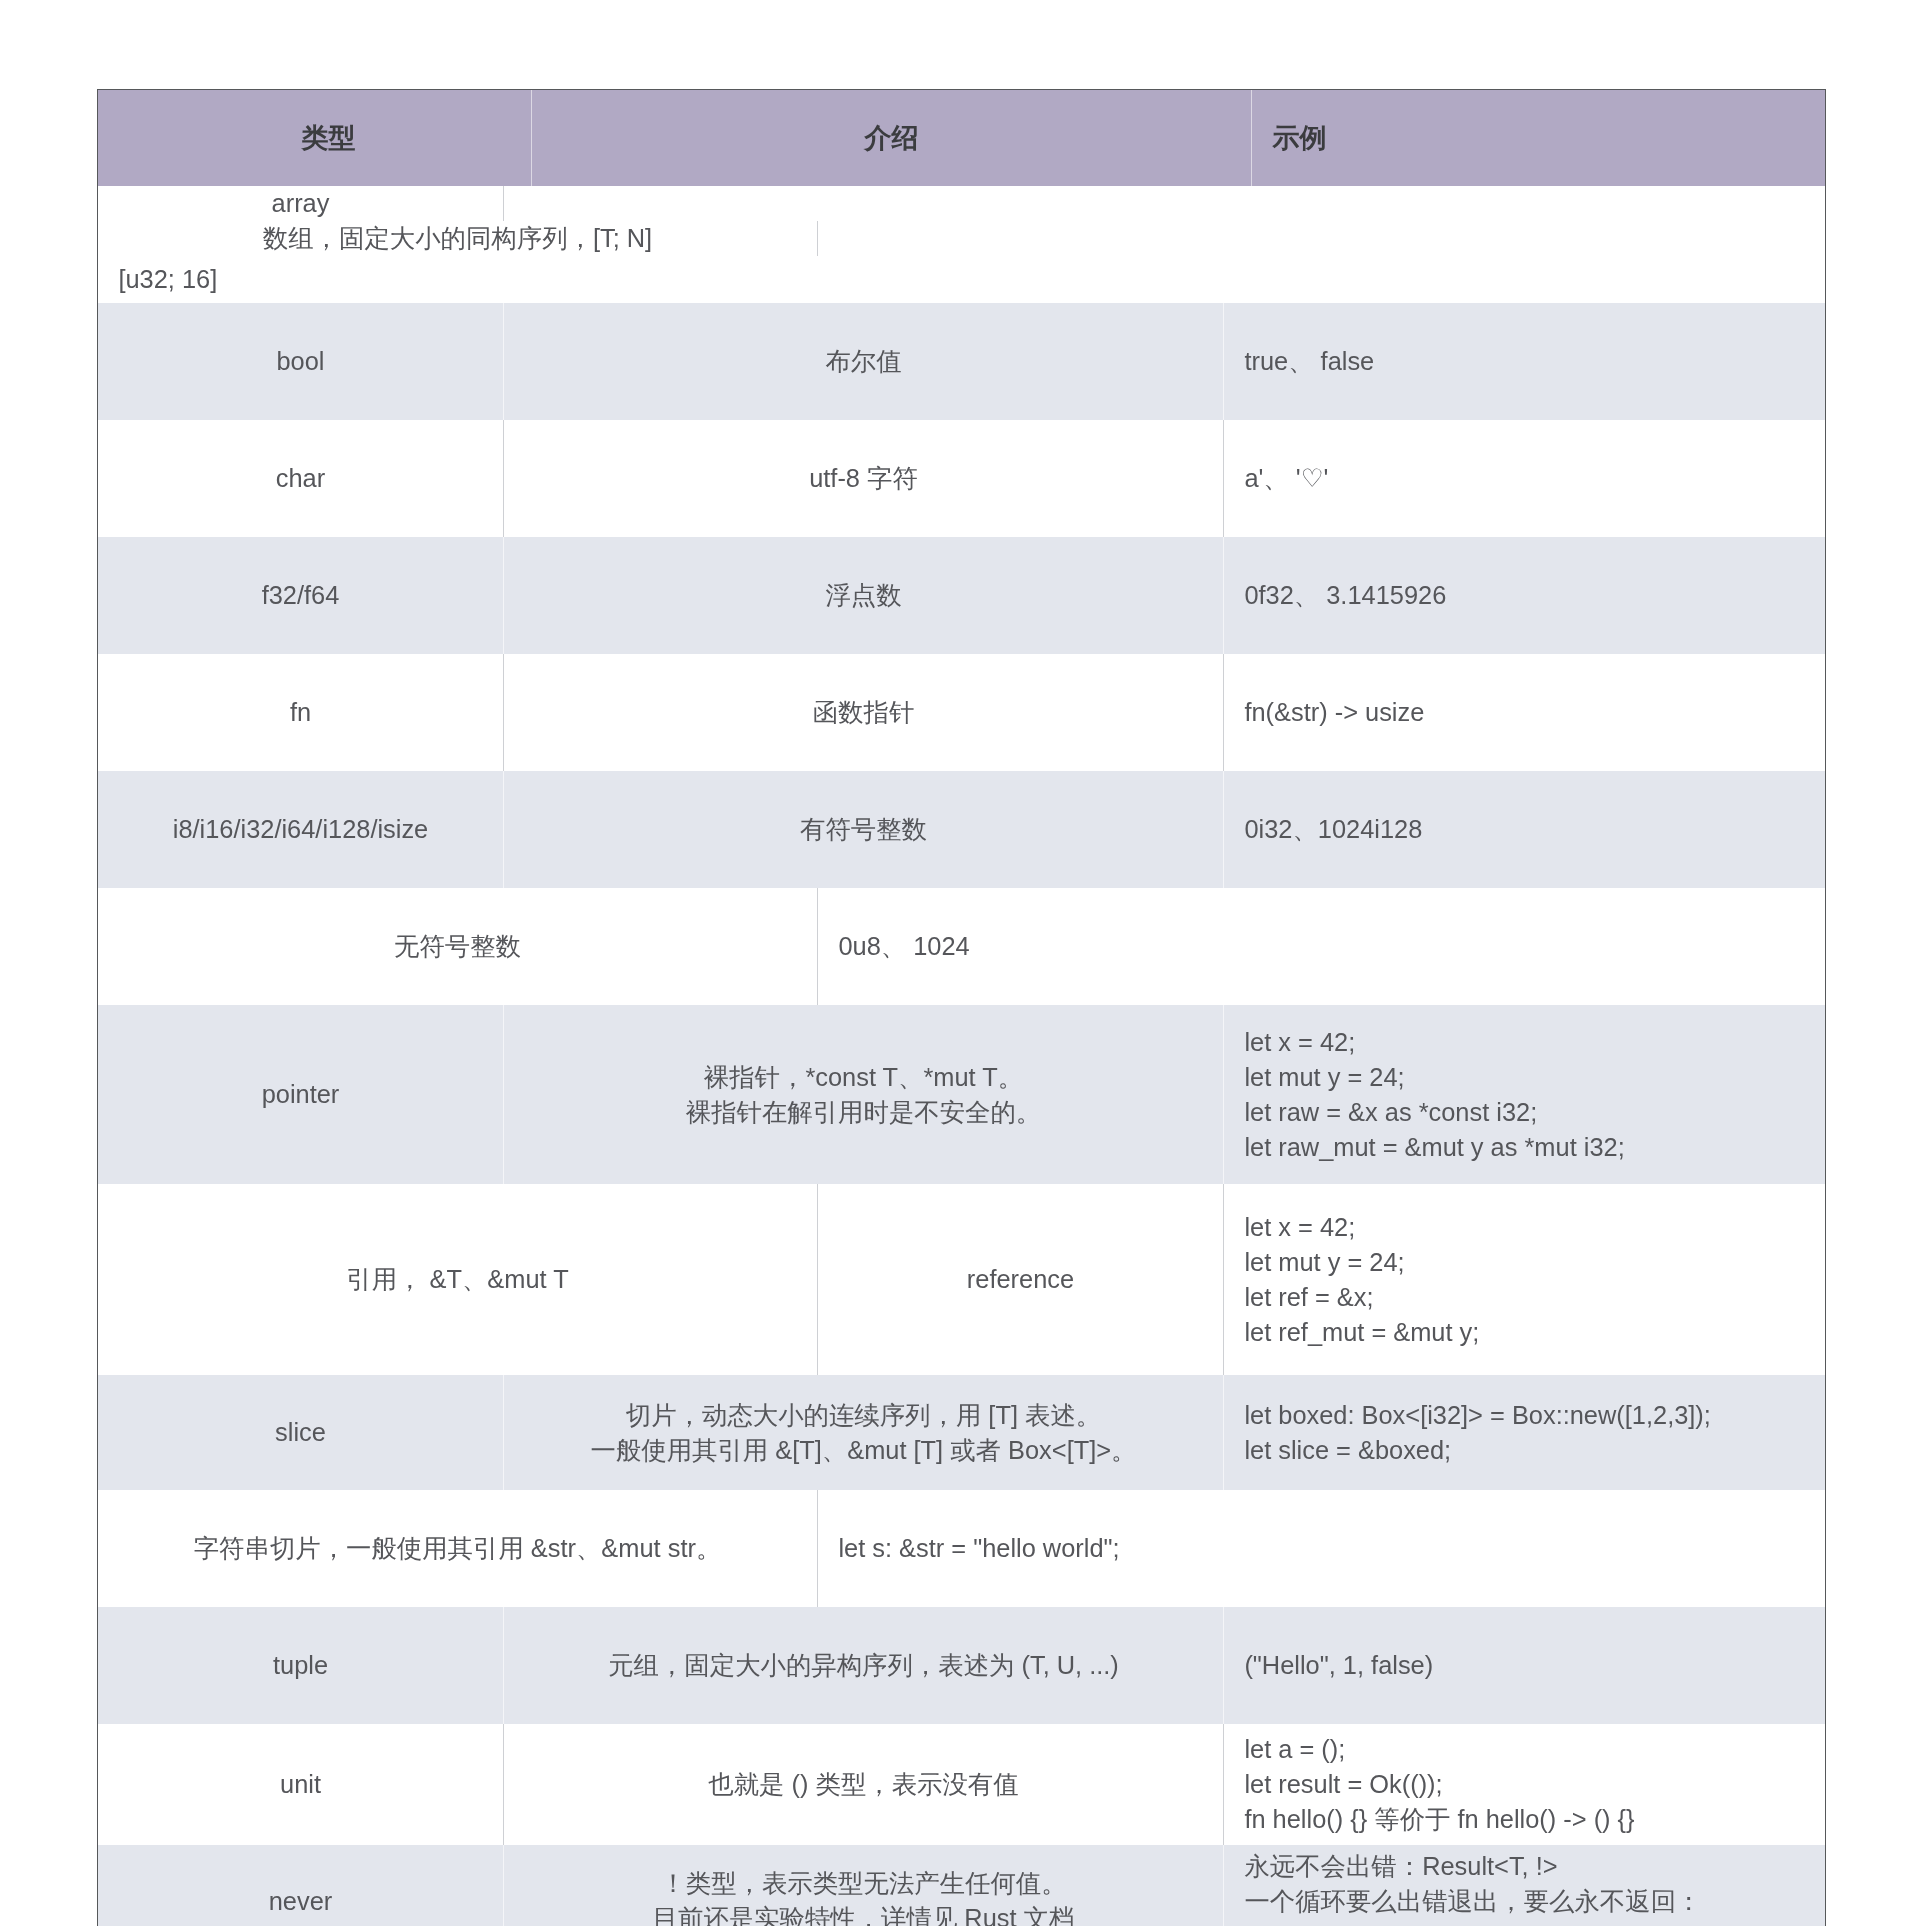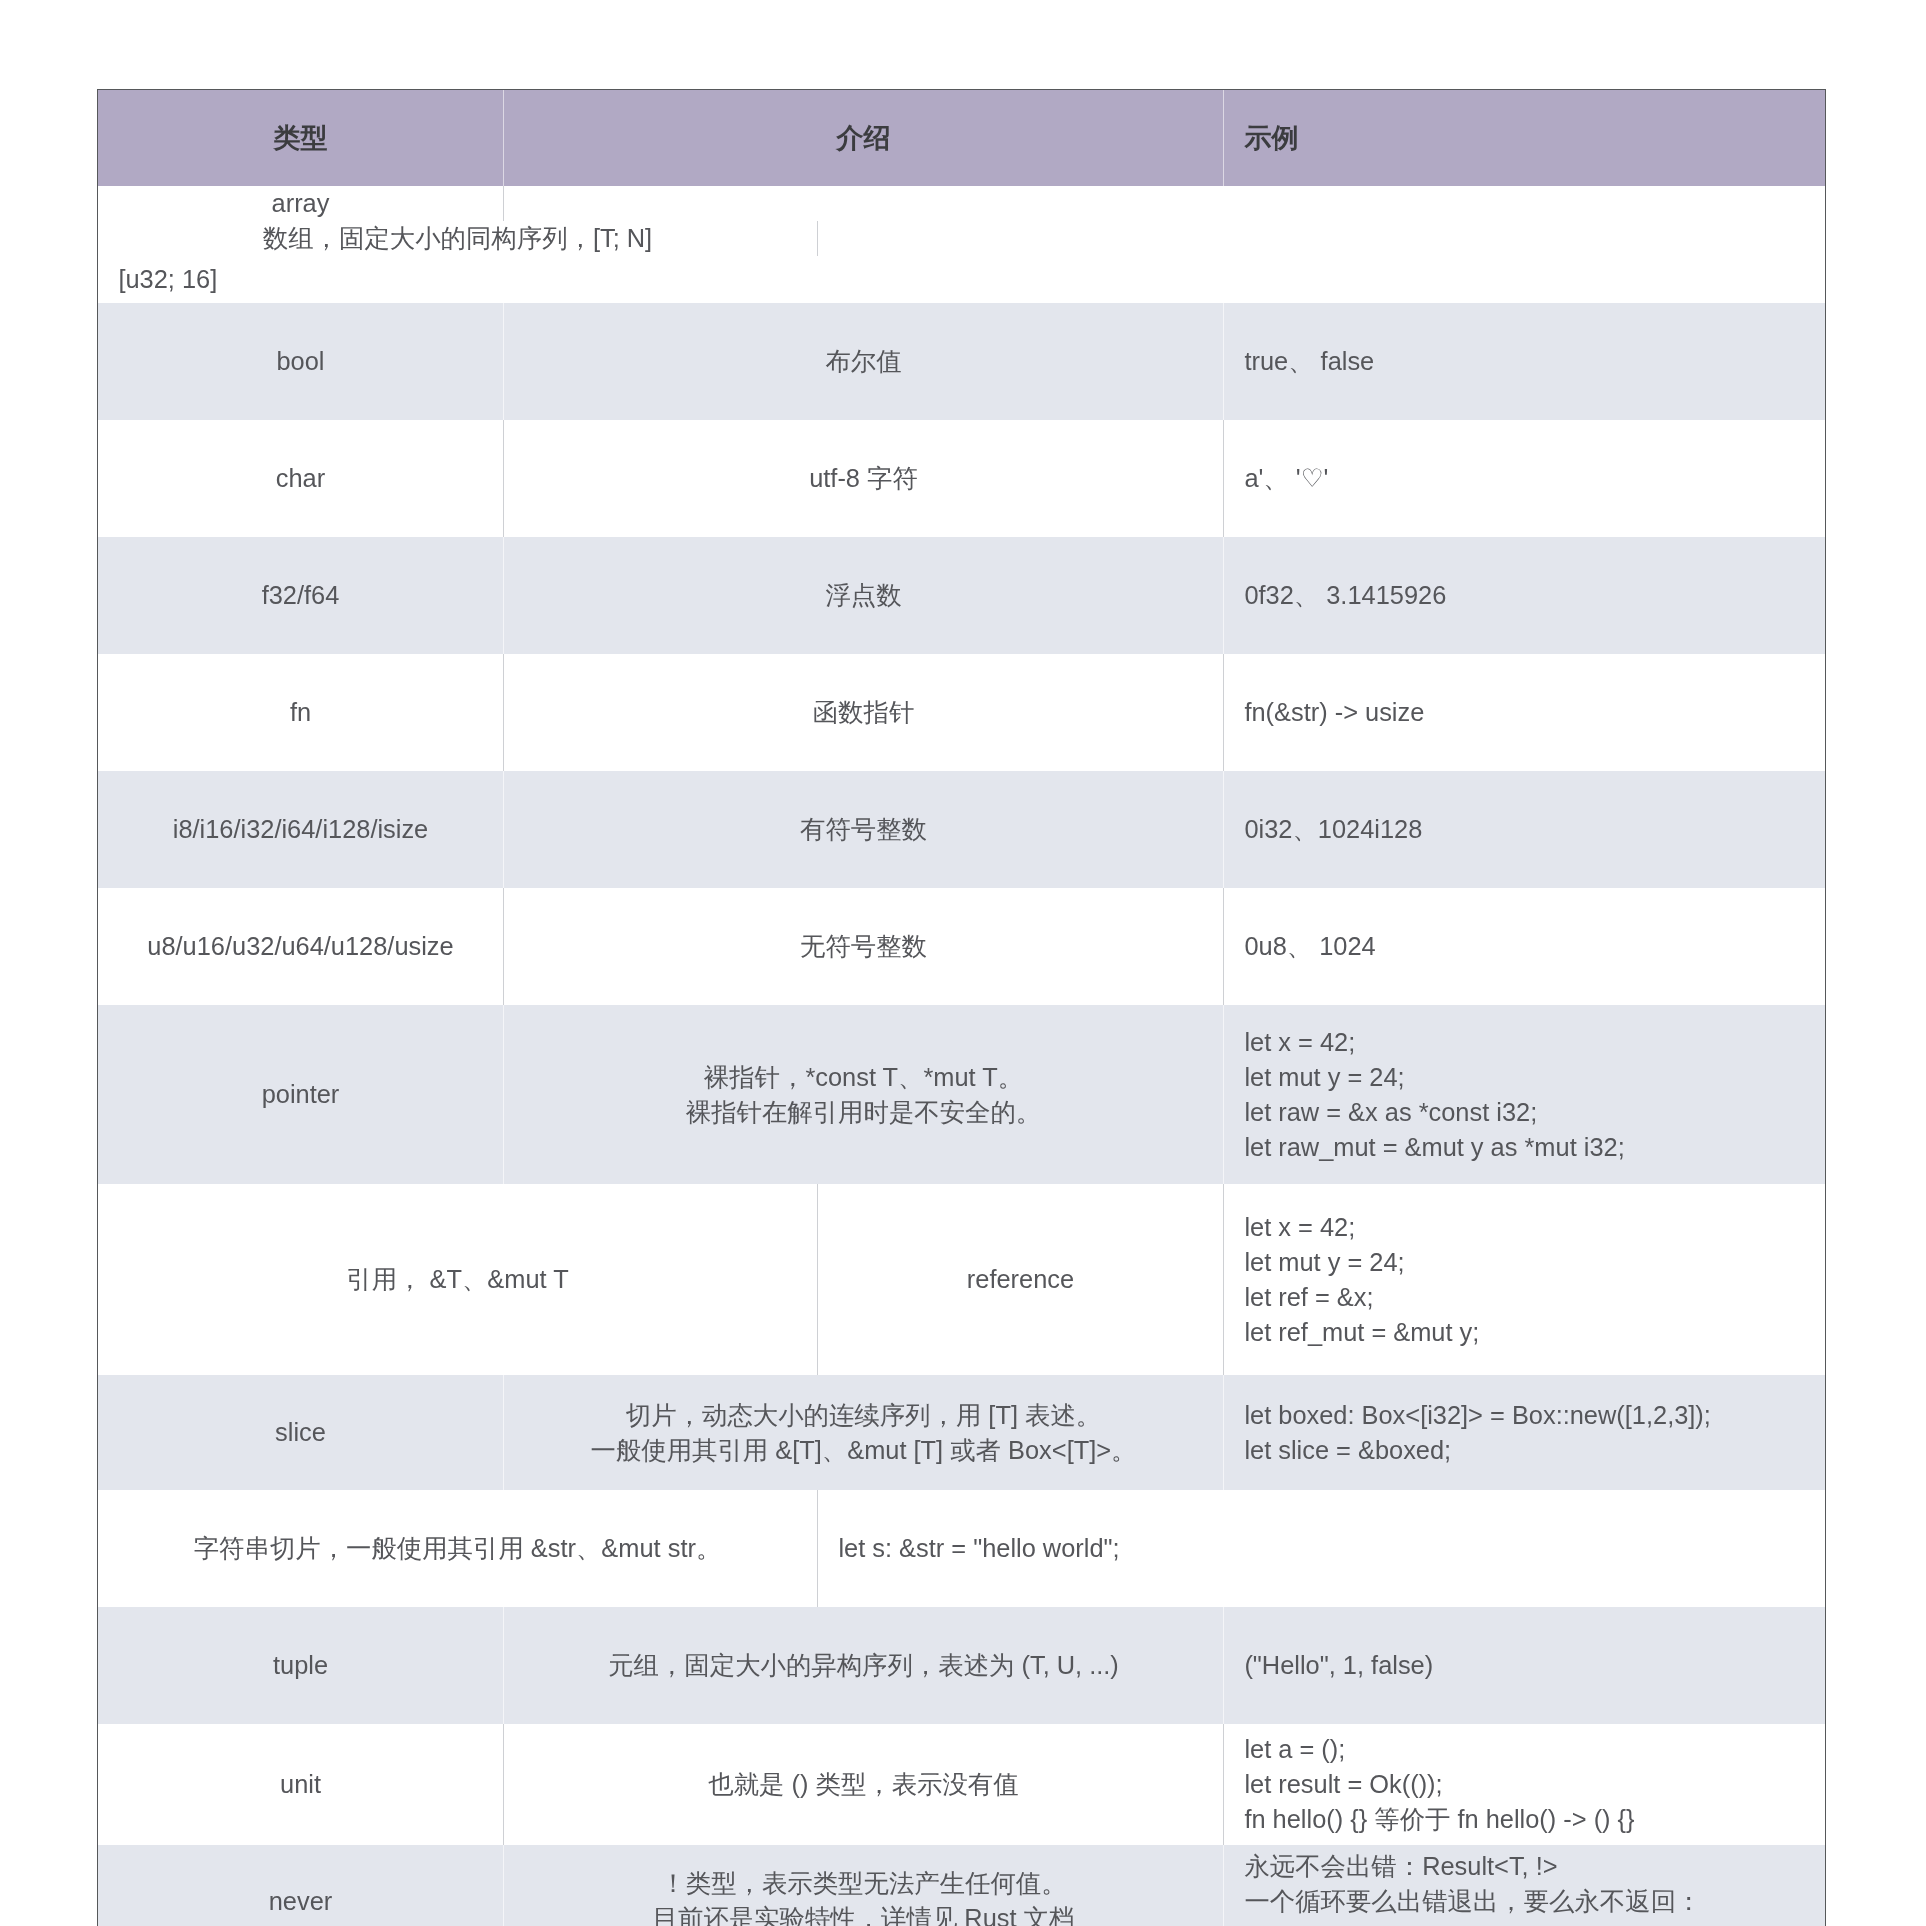--- a/index.html
+++ b/index.html
@@ -9,21 +9,21 @@
   .type-table {
     position: absolute; left: 97px; top: 89px; width: 1729px;
     border: 1.2px solid #56585a; border-bottom: 2.7px solid #4b4d50;
     background: #ffffff;
   }
 
   
   .thead { display: flex; height: 96px; background: #b1a9c4; }
   .th { display: flex; align-items: center; font-size: 27px; font-weight: bold;
         color: #3b3c3f; }
-  .hc1 { width: 406px; justify-content: center; border-right: 0.8px solid rgba(255,255,255,0.55); }
+  .hc1 { width: 406px; justify-content: center; border-right: 0.8px solid rgba(255,255,255,0.55); margin-left: 28px; }
   .hc2 { width: 720px; justify-content: center; border-right: 0.8px solid rgba(255,255,255,0.55); }
   .hc3 { flex: 1; justify-content: flex-start; padding-left: 20.4px; }
 
   
   .tr { display: flex; background: #ffffff; }
   .tr.alt { background: #e3e6ed; }
   .td { display: flex; flex-direction: column; justify-content: center;
         font-size: 25.4px; color: #55565a; }
   .td.c1 { width: 406px; align-items: center; text-align: center;
            border-right: 0.8px solid #ced0d4; }
@@ -105,23 +105,20 @@
           <div class="line">i8/i16/i32/i64/i128/isize</div>
         </div>
         <div class="td c2">
           <div class="line">有符号整数</div>
         </div>
         <div class="td c3">
           <div class="line">0i32、1024i128</div>
         </div>
       </div>
       <div class="tr" style="height: 117px;">
-        <div class="td c1">
-          <div class="line">u8/u16/u32/u64/u128/usize</div>
-        </div>
         <div class="td c2">
           <div class="line">无符号整数</div>
         </div>
         <div class="td c3">
           <div class="line">0u8、 1024</div>
         </div>
       </div>
       <div class="tr alt" style="height: 179px;">
         <div class="td c1">
           <div class="line">pointer</div>

